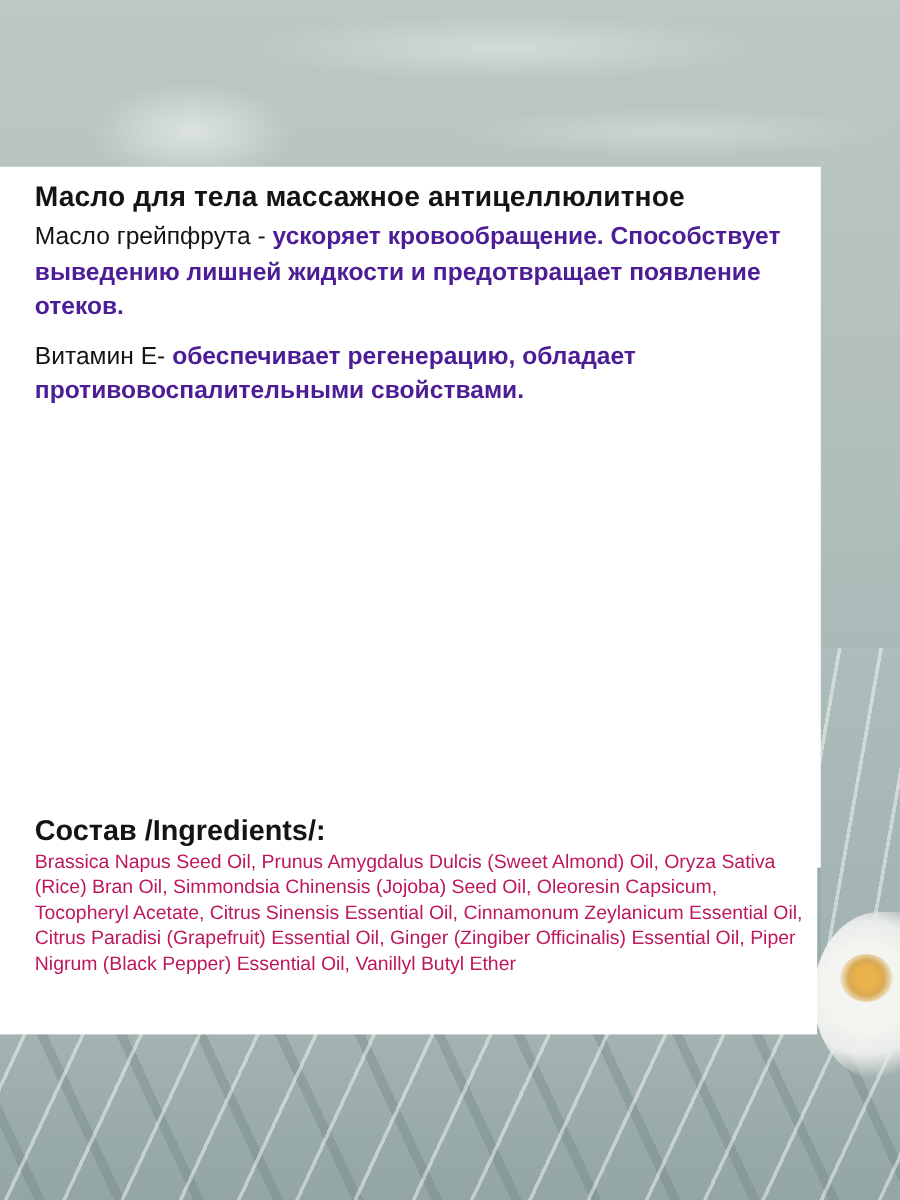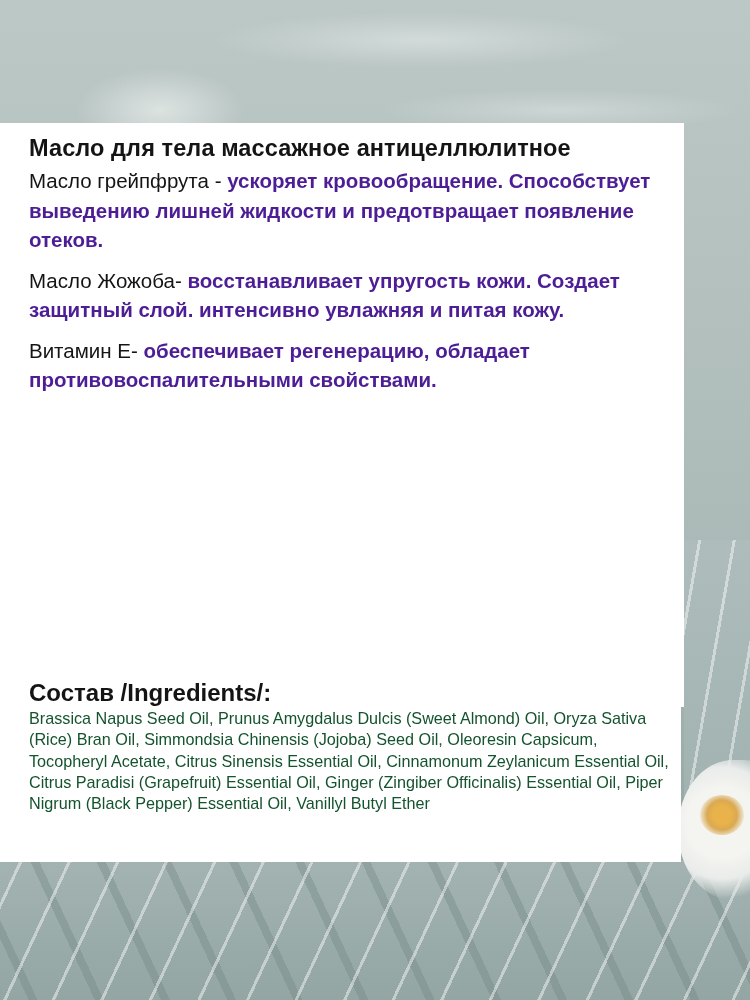--- a/index.html
+++ b/index.html
@@ -41,54 +41,51 @@
     background: radial-gradient(circle at 40% 45%, #f4f4f0 0 35%, #e9ecea 55%, rgba(230,234,232,0.0) 75%);
   }
   .flower-center {
     position: absolute; left: 700px; top: 795px; width: 44px; height: 40px; border-radius: 50%;
     background: radial-gradient(circle, #e9b24a 0 30%, #d9a954 50%, rgba(220,180,100,0.35) 70%, rgba(220,180,100,0) 80%);
   }
   .panel {
     position: absolute; left: 0; background: #ffffff;
     box-sizing: border-box;
   }
-  .panel-top { top: 123px; width: 684px; height: 584px; padding: 10px 0 0 29px; }
+  .panel-top { top: 139px; width: 684px; height: 584px; padding: 10px 0 0 29px; }
   .panel-bottom { top: 677px; width: 681px; height: 185px; padding: 2px 0 0 29px; }
   .title {
     font-weight: 700; font-size: 23.5px; line-height: 30px; margin: 0 0 3px 0;
     letter-spacing: 0.1px;
   }
   .block { font-size: 20.5px; line-height: 29.5px; margin: 0 0 11px 0; width: 640px; }
   .block .name { font-weight: 400; }
   .block .desc { font-weight: 700; color: #4c1d95; }
   .ing-title { font-weight: 700; font-size: 24px; line-height: 28px; margin: 0; }
-  .ing-list { font-size: 16.2px; line-height: 21.3px; margin: 1px 16px 0 0; width: 640px; color: #14532d; }
+  .ing-list { font-size: 16.2px; line-height: 21.3px; margin: 1px 16px 0 0; width: 640px; color: #be185d; }
 </style>
 </head>
 <body>
 
 <div class="bg"></div>
 <div class="gap-water"></div>
 <div class="right-water"></div>
 <div class="water"></div>
 <div class="flower"></div>
 <div class="flower-center"></div>
 
 <section class="panel panel-top">
   <h1 class="title">Масло для тела массажное антицеллюлитное</h1>
 
   <p class="block">
     <span class="name">Масло грейпфрута</span><span> - </span><span class="desc">ускоряет кровообращение. Способствует выведению лишней жидкости и предотвращает появление отеков.</span>
   </p>
 
 
 
-  <p class="block">
-    <span class="name">Масло Жожоба</span><span>- </span><span class="desc">восстанавливает упругость кожи. Создает защитный слой. интенсивно увлажняя и питая кожу.</span>
-  </p>
 
   <p class="block">
     <span class="name">Витамин Е</span><span>- </span><span class="desc">обеспечивает регенерацию, обладает противовоспалительными свойствами.</span>
   </p>
 </section>
 
 <section class="panel panel-bottom">
   <h2 class="ing-title">Состав /Ingredients/:</h2>
   <p class="ing-list">Brassica Napus Seed Oil, Prunus Amygdalus Dulcis (Sweet Almond) Oil, Oryza Sativa (Rice) Bran Oil, Simmondsia Chinensis (Jojoba) Seed Oil, Oleoresin Capsicum, Tocopheryl Acetate, Citrus Sinensis Essential Oil, Cinnamonum Zeylanicum Essential Oil, Citrus Paradisi (Grapefruit) Essential Oil, Ginger (Zingiber Officinalis) Essential Oil, Piper Nigrum (Black Pepper) Essential Oil, Vanillyl Butyl Ether</p>
 </section>

